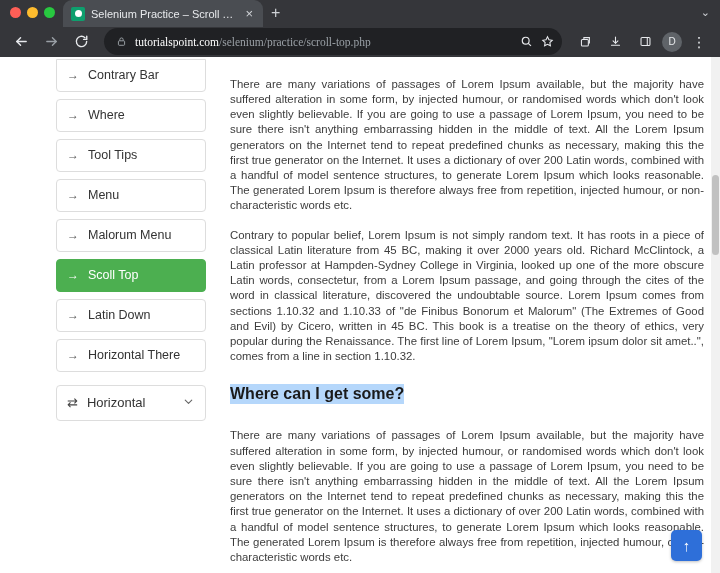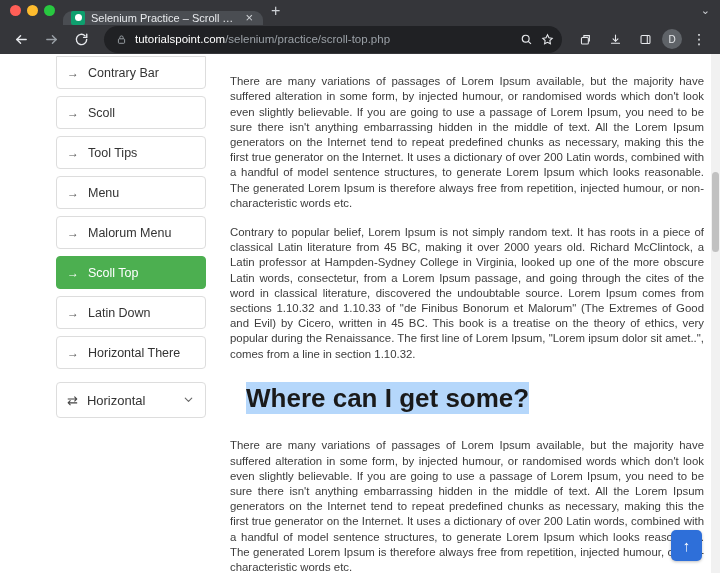--- a/index.html
+++ b/index.html
@@ -30,21 +30,21 @@
     display: flex; align-items: center;
     gap: 6px;
     padding: 0 8px 9px 2px;
   }
   .wc { width: 11px; height: 11px; border-radius: 50%; display:block; }
   .wc.red { background: #ff5f57; }
   .wc.yellow { background: #febc2e; }
   .wc.green { background: #28c840; }
 
   .tab {
-    height: 14px;
+    height: 27px;
     background: #4a4d52;
     border-radius: 9px 9px 0 0;
     display: flex; align-items: center;
     padding: 0 8px;
     min-width: 190px;
     max-width: 200px;
     gap: 6px;
   }
   .tab-favicon {
     width: 14px; height: 14px;
@@ -109,20 +109,21 @@
   .omnibox {
     flex: 1 1 auto;
     height: 27px;
     background: #202124;
     border-radius: 14px;
     display: flex;
     align-items: center;
     padding: 0 8px 0 12px;
     margin: 0 6px;
     gap: 8px;
+    font-family: Liberation Serif, serif;
   }
   .omni-lock { flex: 0 0 auto; display: flex; align-items:center; }
   .omni-url {
     flex: 1 1 auto;
     font-size: 11.5px;
     color: #e8eaed;
     white-space: nowrap;
     overflow: hidden;
   }
   .omni-url .host { color: #ffffff; }
@@ -217,24 +218,24 @@
     color: #3a3a3a;
   }
   .para {
     font-size: 11.4px;
     line-height: 15.2px;
     text-align: justify;
     margin: 12px 0 14px 0;
     color: #3c3c3c;
   }
   h2.heading {
-    font-size: 26px;
+    font-size: 16px;
     font-weight: bold;
     color: #1a1a1a;
-    margin: 6px 0 12px 16px;
+    margin: 6px 0 12px 0;
     background: #b5d7fb;
     display: inline-block;
     line-height: 1.25;
   }
   .topline {
     height: 8px;
     overflow: hidden;
     margin-bottom: 2px;
   }
 
@@ -364,21 +365,21 @@
 
       <div class="sidebar">
 
         <div class="menu-item partial">
           <span class="arrow">→</span>
           <span>Contrary Bar</span>
         </div>
 
         <div class="menu-item">
           <span class="arrow">→</span>
-          <span>Scoll</span>
+          <span>Where</span>
         </div>
 
         <div class="menu-item">
           <span class="arrow">→</span>
           <span>Tool Tips</span>
         </div>
 
         <div class="menu-item">
           <span class="arrow">→</span>
           <span>Menu</span>

